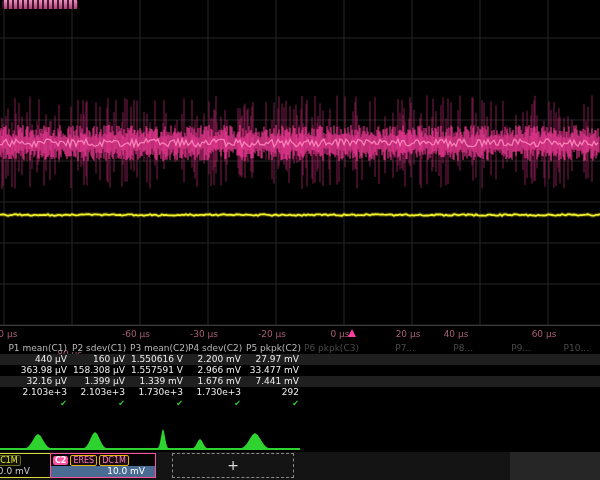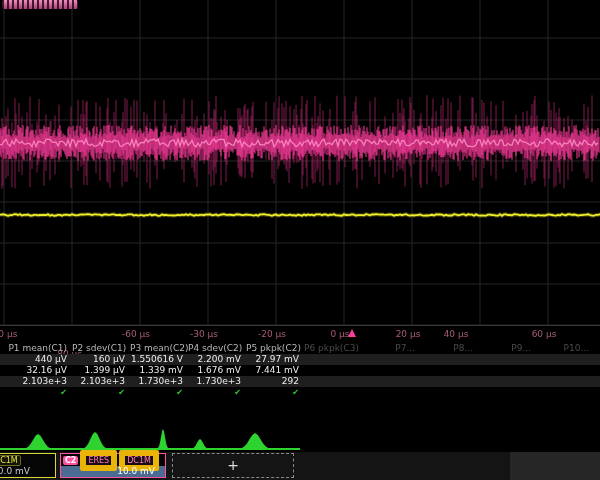--- a/index.html
+++ b/index.html
@@ -24,25 +24,25 @@
   #ptable .c{text-align:right;padding-right:5px;color:#ededed;overflow:hidden;white-space:nowrap;}
   #ptable .c.h{color:#b8b8b8;}
   #ptable .c.h.dim{color:#4a4a4a;}
   #ptable .r.ok .c{color:#2fd32f;font-size:8px;}
   
   #histsvg{position:absolute;left:0;top:428px;}
   
   #bottombar{position:absolute;left:0;top:452px;width:600px;height:28px;background:#141414;}
   .cbox{position:absolute;top:1px;height:25px;background:#050505;box-sizing:border-box;}
   #c1box{left:-34px;width:90px;border:1px solid #d8d832;}
-  #c2box{left:60px;width:106px;border:1px solid #ff4fa0;}
+  #c2box{left:50px;width:106px;border:1px solid #ff4fa0;}
   .cbox .top{height:12px;display:flex;align-items:center;gap:2px;padding:1px 2px;box-sizing:border-box;}
   .chip{font-size:8px;line-height:9px;padding:0 2px;border-radius:2px;white-space:nowrap;}
   .chip.c2name{background:#ff4fa0;color:#fff;font-weight:bold;}
-  .chip.pinkbadge{color:#ff7ab8;border:6px solid #eab308;background:#1a0d14;}
+  .chip.pinkbadge{color:#ff7ab8;border:1px solid #eab308;background:#1a0d14;}
   .chip.yellowbadge{color:#e8e832;border:1px solid #6b6b1f;background:#141408;margin-left:22px;}
   .cbox .val{height:11px;font-size:9px;line-height:11px;color:#c9c9c9;text-align:center;white-space:nowrap;}
   #c2box .val{background:#4a6c93;color:#fff;text-align:right;padding-right:10px;}
   #addbox{position:absolute;left:172px;top:1px;width:122px;height:25px;border:1px dashed #8a8a8a;
     box-sizing:border-box;color:#ddd;font-size:14px;line-height:23px;text-align:center;}
   #rightpanel{position:absolute;left:510px;top:0;width:90px;height:28px;background:#262626;}
 </style>
 </head>
 <body>
 
@@ -111,20 +111,33 @@
         <div class="c">2.200 mV</div>
         <div class="c">27.97 mV</div>
         <div class="c"></div>
         <div class="c"></div>
         <div class="c"></div>
         <div class="c"></div>
         <div class="c"></div>
         <div class="c"></div>
       </div>
       <div class="r">
+        <div class="c">363.98 µV</div>
+        <div class="c">158.308 µV</div>
+        <div class="c">1.557591 V</div>
+        <div class="c">2.966 mV</div>
+        <div class="c">33.477 mV</div>
+        <div class="c"></div>
+        <div class="c"></div>
+        <div class="c"></div>
+        <div class="c"></div>
+        <div class="c"></div>
+        <div class="c"></div>
+      </div>
+      <div class="r">
         <div class="c">32.16 µV</div>
         <div class="c">1.399 µV</div>
         <div class="c">1.339 mV</div>
         <div class="c">1.676 mV</div>
         <div class="c">7.441 mV</div>
         <div class="c"></div>
         <div class="c"></div>
         <div class="c"></div>
         <div class="c"></div>
         <div class="c"></div>

